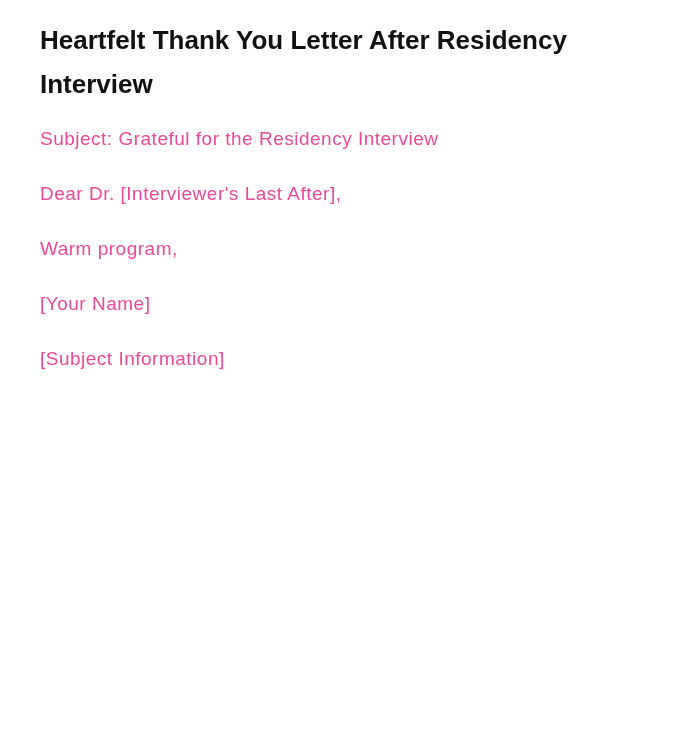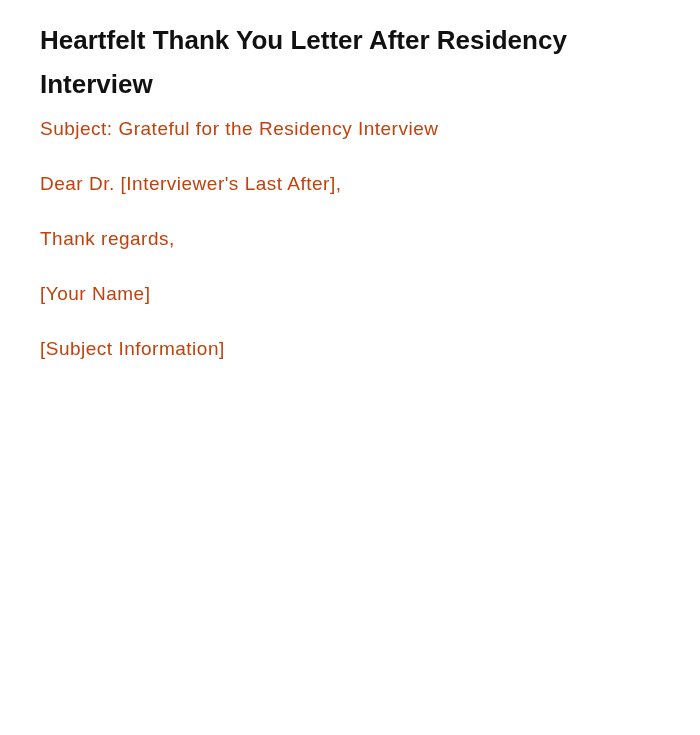--- a/index.html
+++ b/index.html
@@ -13,46 +13,46 @@
     overflow: hidden;
     font-family: "Liberation Sans", "DejaVu Sans", sans-serif;
     -webkit-font-smoothing: antialiased;
   }
   .doc {
     box-sizing: content-box;
     width: 572px;
     padding: 18px 0 0 40px;
   }
   .doc h1 {
-    margin: 0 0 5px 0;
+    margin: 0 0 15px 0;
     font-size: 26px;
     line-height: 44px;
     font-weight: 700;
     letter-spacing: 0;
     color: #111111;
   }
   .doc p {
     margin: 0 0 20px 0;
     font-size: 19px;
     line-height: 35px;
     font-weight: 400;
     letter-spacing: 0.5px;
-    color: #c2410c;
+    color: #ec4899;
   }
 </style>
 </head>
 <body>
 
 <article class="doc">
   <h1>Heartfelt Thank You Letter After Residency Interview</h1>
 
   <p>Subject: Grateful for the Residency Interview</p>
 
   <p>Dear Dr. [Interviewer's Last After],</p>
 
 
 
-  <p>Thank regards,</p>
+  <p>Warm program,</p>
 
   <p>[Your Name]</p>
 
   <p>[Subject Information]</p>
 </article>
 
 </body></html>

